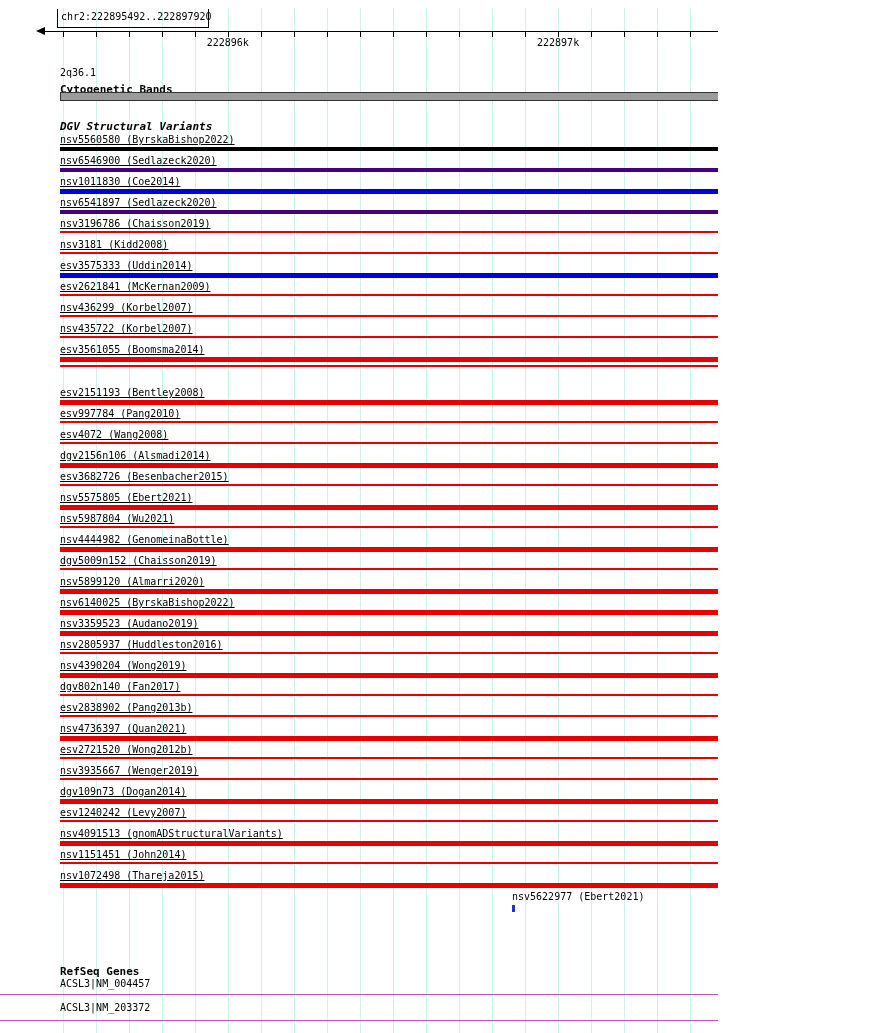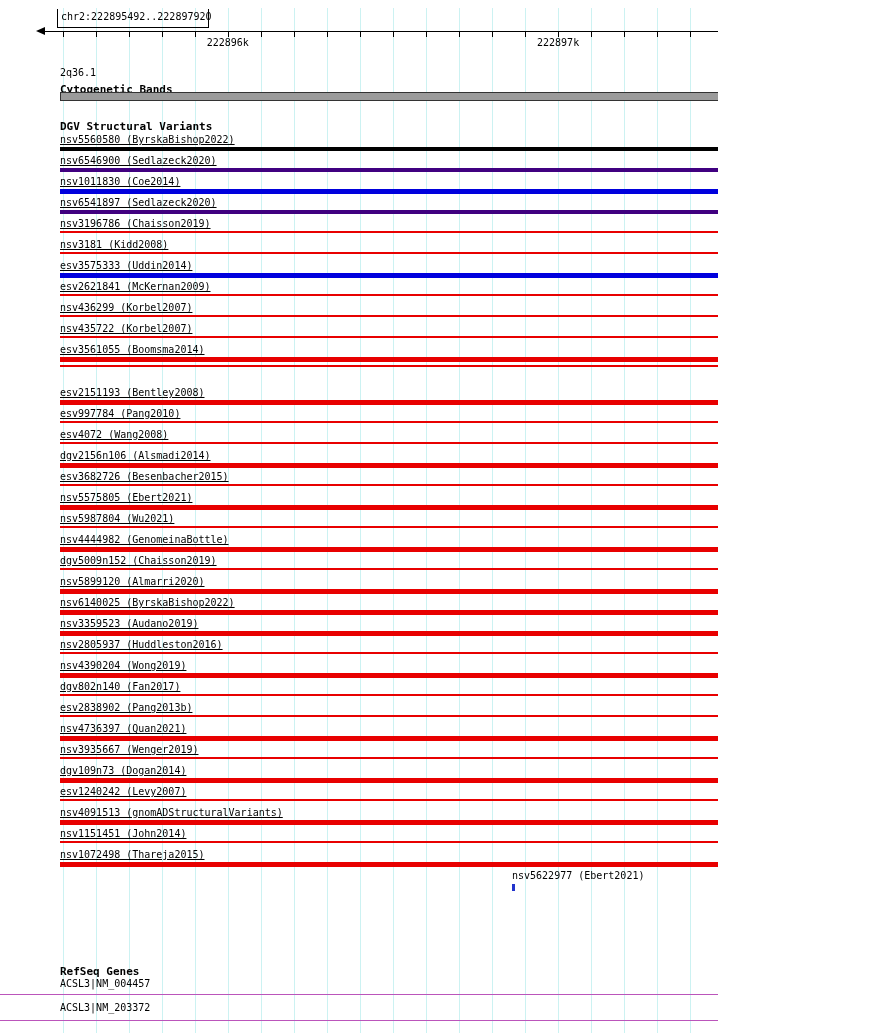--- a/index.html
+++ b/index.html
@@ -20,21 +20,21 @@
   .arrow.right { left:861px; top:27px; border-left:9px solid #000; }
   .tick { position:absolute; top:31px; width:1px; height:6px; background:#000; }
   .ticklabel { position:absolute; top:37px; font-size:10px; transform:translateX(-50%); white-space:pre; }
   
   .sec { position:absolute; left:60px; font-size:11px; font-weight:bold; white-space:pre; }
   .sub { position:absolute; left:60px; font-size:10px; white-space:pre; }
   #sec-cyto   { top:66px;margin-top:17px; }
   #cyto-band-label { top:67px;text-align:center; }
   #cytoband-bar { position:absolute; left:60px; top:92px; width:802px; height:9px;
                   background:#9b9b9b; border:1px solid #333; }
-  #sec-dgv { top:120px; }
+  #sec-dgv { top:120px;font-style:italic; }
   
   #tracks { position:absolute; left:60px; top:133px; width:802px;text-decoration:underline; }
   .track { height:21px; }
   .tlabel { font-size:10px; line-height:13px; height:13px; white-space:pre; }
   .tbar { width:100%; margin-top:1px; }
   #pointtrack { position:relative; height:22px; }
   #point-label { position:absolute; top:0; font-size:10px; line-height:13px; white-space:pre; }
   #point-tick { position:absolute; top:15px; width:3px; height:7px; }
   
   #sec-refseq { top:965px; }
@@ -230,20 +230,24 @@
         </div>
         <div class="track">
           <div class="tlabel">esv2838902 (Pang2013b)</div>
           <div class="tbar" style="background: rgb(232, 0, 0); height: 2px;"></div>
         </div>
         <div class="track">
           <div class="tlabel">nsv4736397 (Quan2021)</div>
           <div class="tbar" style="background: rgb(232, 0, 0); height: 5px;"></div>
         </div>
         <div class="track">
+          <div class="tlabel">esv2721520 (Wong2012b)</div>
+          <div class="tbar" style="background: rgb(232, 0, 0); height: 2px;"></div>
+        </div>
+        <div class="track">
           <div class="tlabel">nsv3935667 (Wenger2019)</div>
           <div class="tbar" style="background: rgb(232, 0, 0); height: 2px;"></div>
         </div>
         <div class="track">
           <div class="tlabel">dgv109n73 (Dogan2014)</div>
           <div class="tbar" style="background: rgb(232, 0, 0); height: 5px;"></div>
         </div>
         <div class="track">
           <div class="tlabel">esv1240242 (Levy2007)</div>
           <div class="tbar" style="background: rgb(232, 0, 0); height: 2px;"></div>

